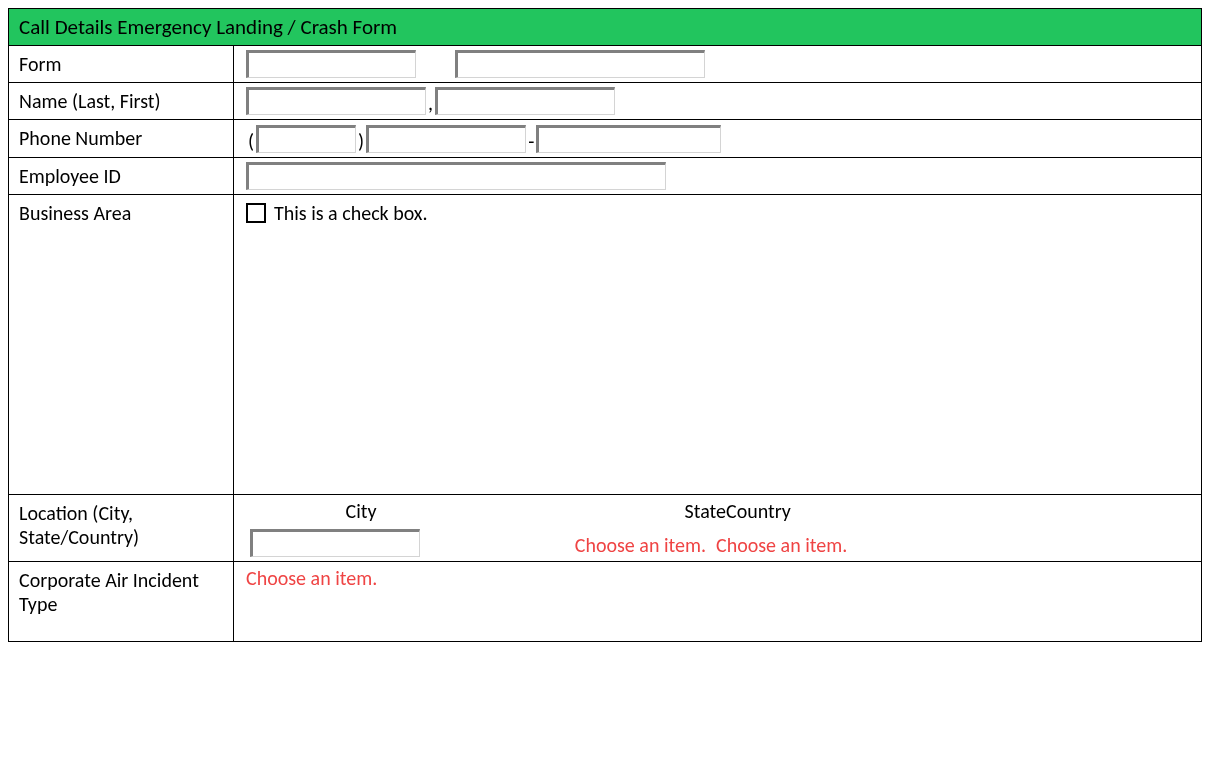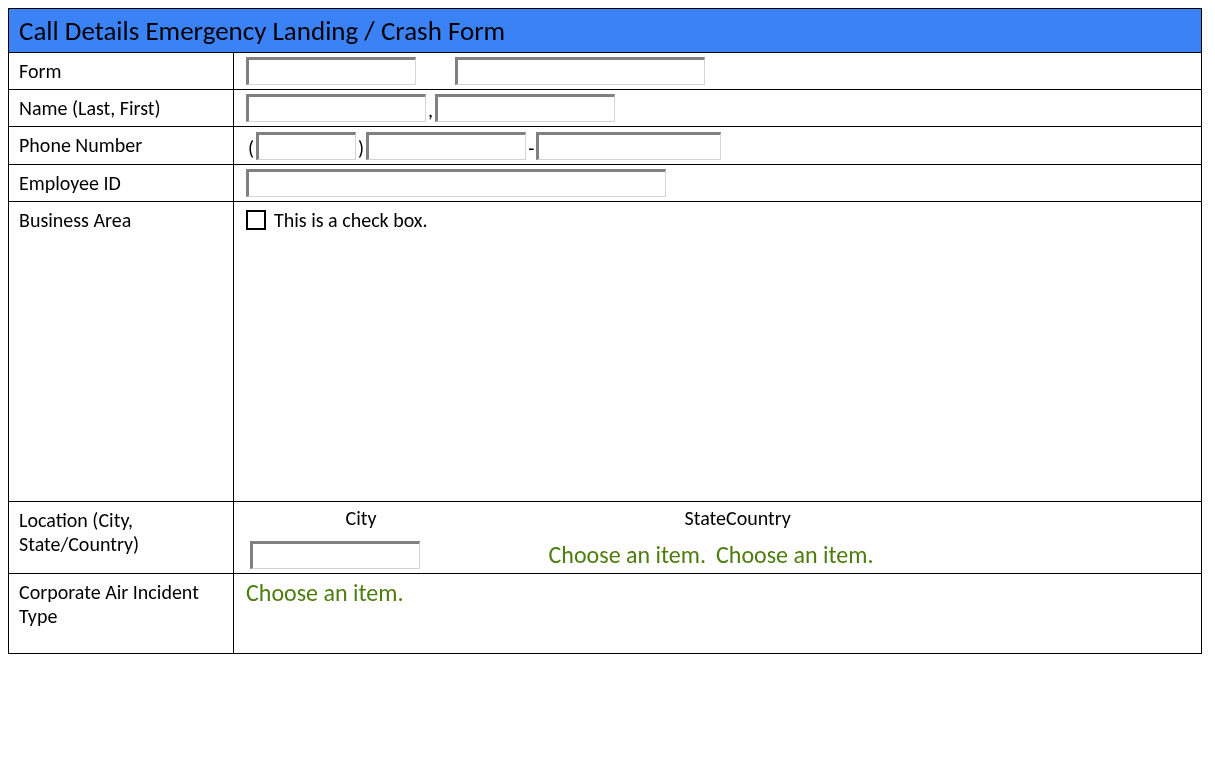--- a/index.html
+++ b/index.html
@@ -15,22 +15,22 @@
       width: 1194px;
       border-collapse: collapse;
       border: 1px solid #000;
     }
     .form-table td {
       border: 1px solid #000;
       padding: 4px 8px;
       vertical-align: top;
     }
     .header-row td {
-      background: #3b82f6;
-      font-size: 27px;
+      background: #22c55e;
+      font-size: 21px;
       padding: 5px 10px;
     }
     .label-cell {
       width: 225px;
       padding: 6px 10px !important;
       font-size: 20px;
     }
     .value-cell {
       padding: 4px 12px !important;
     }
@@ -77,22 +77,22 @@
     }
     .loc-col1 { width: 230px; text-align: center; }
     .loc-col2 { width: 250px; text-align: right; }
     .loc-col3 { width: 250px; text-align: left; }
     .loc-values {
       display: flex;
       align-items: flex-end;
     }
     .loc-v1 { width: 230px; text-align: left; padding-left: 4px;}
     .placeholder {
-      color: #4d7c0f;
-      font-size: 24px;
+      color: #ef4444;
+      font-size: 20px;
     }
     .loc-v2 { width: 230px; text-align: right; padding-top: 6px;}
     .loc-v3 { width: 230px; text-align: left; padding-top: 6px; padding-left: 10px;}
   </style>
 </head>
 <body>
 
 <table class="form-table">
   <tbody>
       <tr class="header-row">

